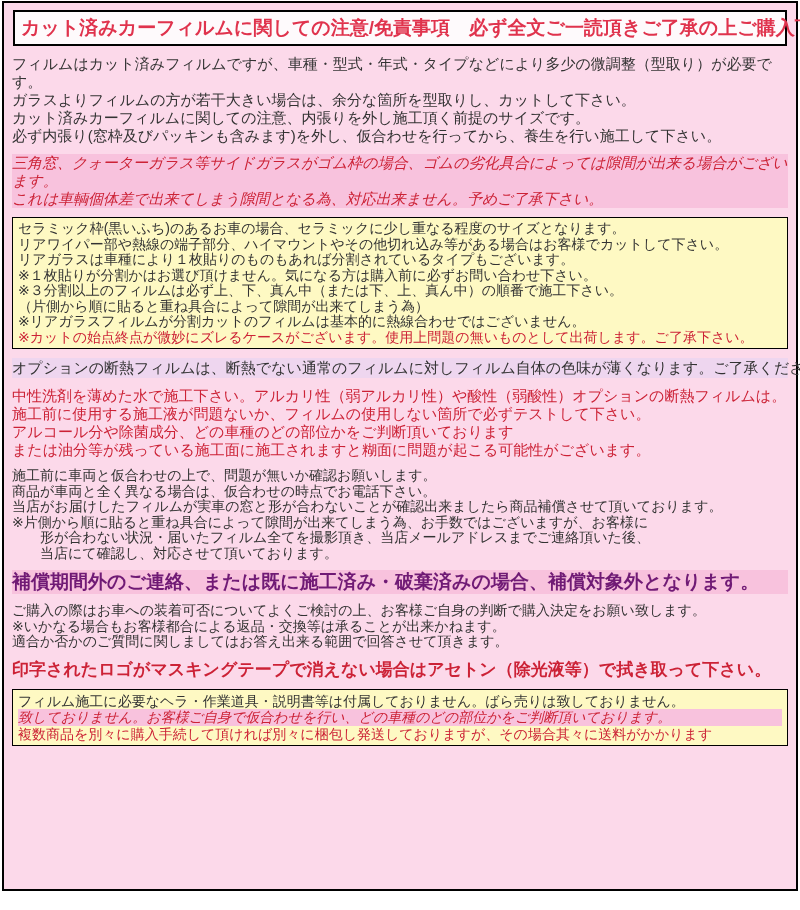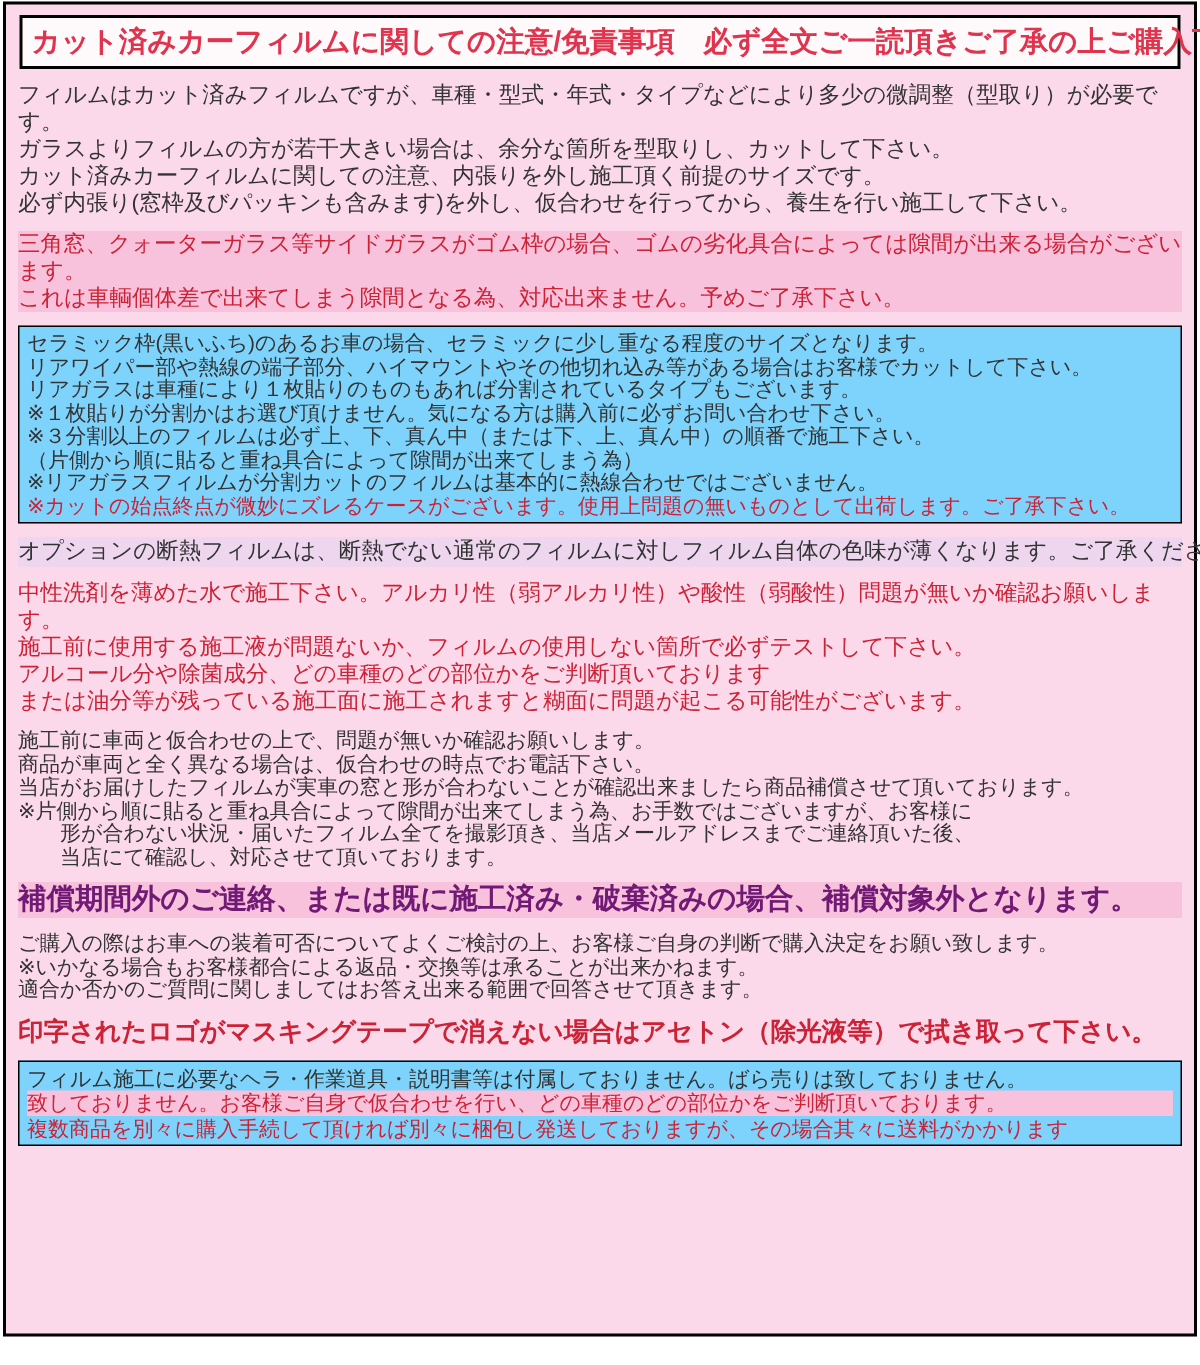--- a/index.html
+++ b/index.html
@@ -19,24 +19,24 @@
     margin:2px 2px 9px 2px;
     font-size:19px;
     font-weight:bold;
     color:#e0334d;
     letter-spacing:0px;
     white-space:nowrap;
   }
   .sec{margin:0 1px 9px 1px;}
   .line{white-space:pre-wrap;line-height:18px;font-size:15px;color:#333333;}
   .red .line, .red-text{color:#cc2236;}
-  .hl-pink{background:#f8c2dd;}
+  .hl-pink{background:#f8c2dd;font-style:italic;}
   .box{
     border:1px solid #000000;
-    background:#7dd3fc;
+    background:#fef9c3;
     padding:3px 5px;
     margin:0 1px 9px 1px;
   }
   .box .line{line-height:15.5px;font-size:14px;}
   .small .line{line-height:15.5px;font-size:14px;}
   .big-red .line{
     font-size:24px;
     font-weight:bold;
     color:#cf2430;
     line-height:28px;
@@ -94,21 +94,21 @@
     <div class="line">（片側から順に貼ると重ね具合によって隙間が出来てしまう為）</div>
     <div class="line">※リアガラスフィルムが分割カットのフィルムは基本的に熱線合わせではございません。</div>
     <div class="line red-text">※カットの始点終点が微妙にズレるケースがございます。使用上問題の無いものとして出荷します。ご了承下さい。</div>
   </div>
 
   <div class="sec">
     <div class="option-line">オプションの断熱フィルムは、断熱でない通常のフィルムに対しフィルム自体の色味が薄くなります。ご了承ください。</div>
   </div>
 
   <div class="sec red">
-    <div class="line">中性洗剤を薄めた水で施工下さい。アルカリ性（弱アルカリ性）や酸性（弱酸性）問題が無いか確認お願いします。</div>
+    <div class="line">中性洗剤を薄めた水で施工下さい。アルカリ性（弱アルカリ性）や酸性（弱酸性）オプションの断熱フィルムは。</div>
     <div class="line">施工前に使用する施工液が問題ないか、フィルムの使用しない箇所で必ずテストして下さい。</div>
     <div class="line">アルコール分や除菌成分、どの車種のどの部位かをご判断頂いております</div>
     <div class="line">または油分等が残っている施工面に施工されますと糊面に問題が起こる可能性がございます。</div>
   </div>
 
 
   <div class="sec small">
     <div class="line">施工前に車両と仮合わせの上で、問題が無いか確認お願いします。</div>
     <div class="line">商品が車両と全く異なる場合は、仮合わせの時点でお電話下さい。</div>
     <div class="line">当店がお届けしたフィルムが実車の窓と形が合わないことが確認出来ましたら商品補償させて頂いております。</div>

